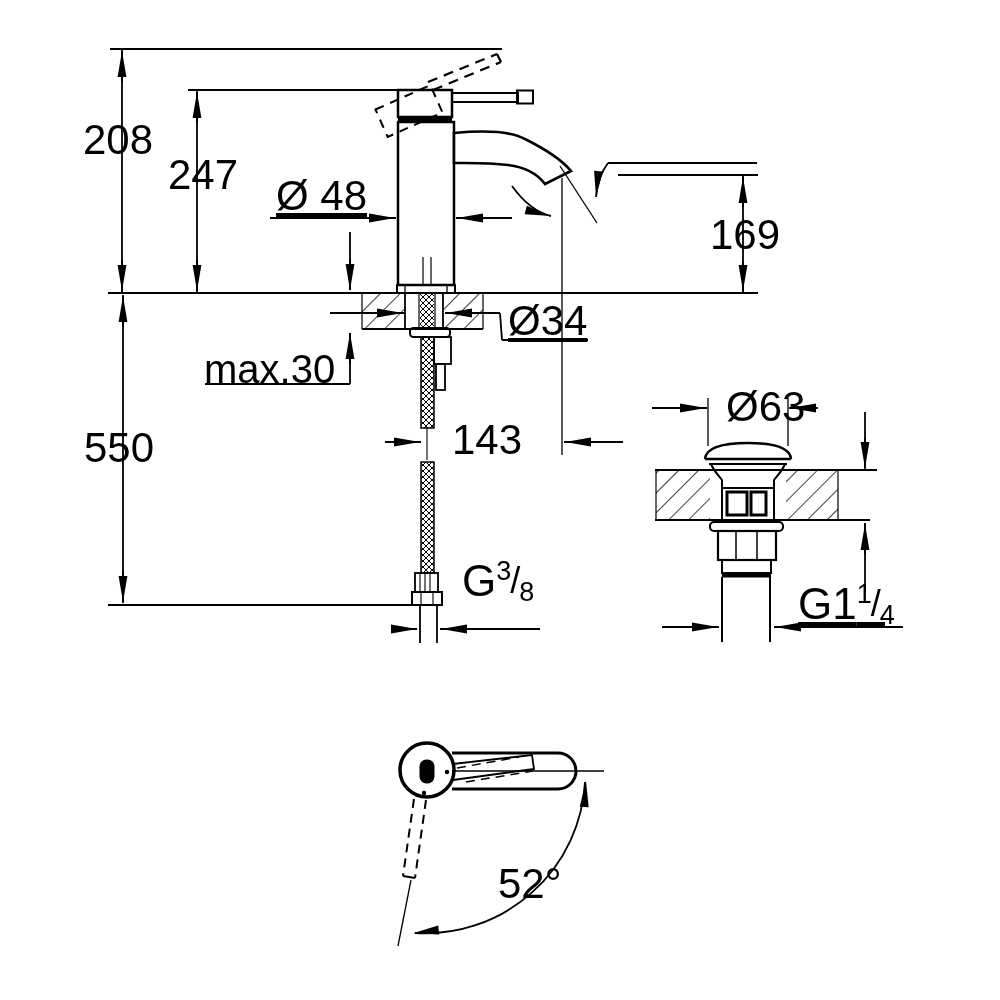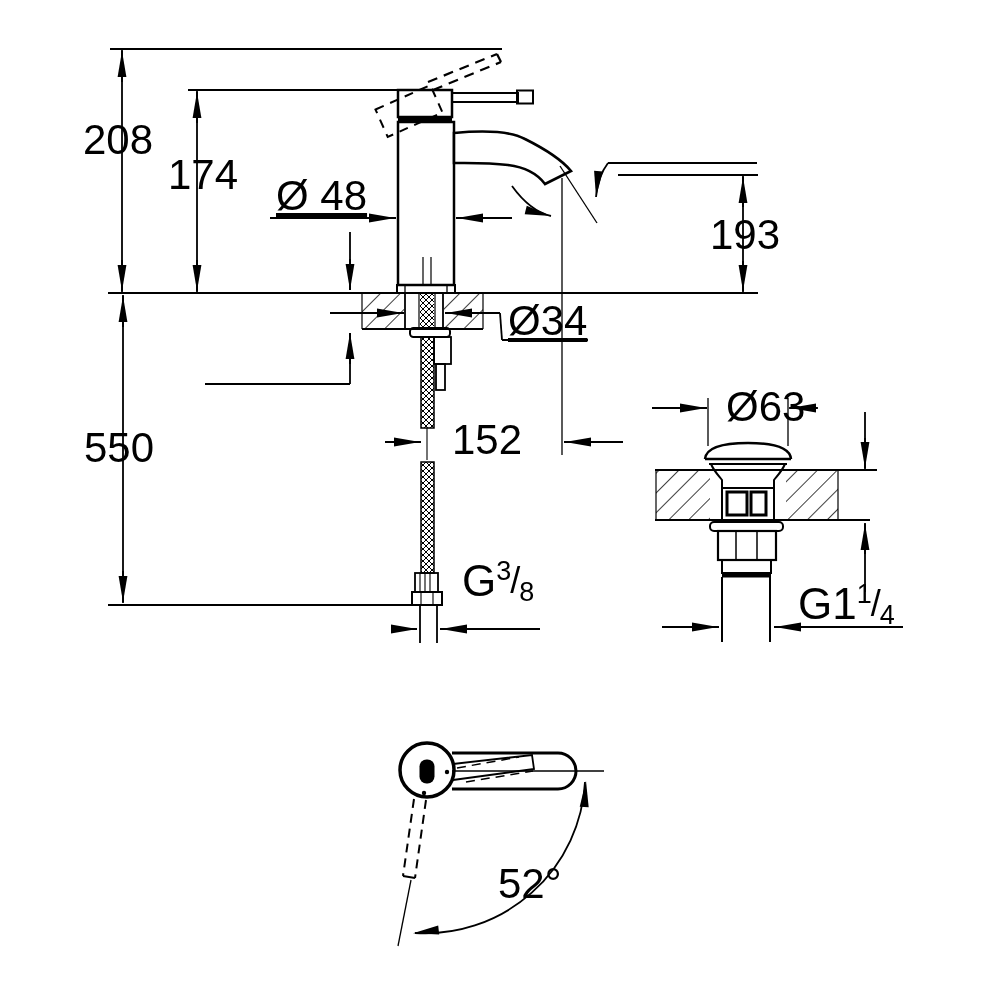--- a/index.html
+++ b/index.html
@@ -231,26 +231,27 @@
     <line x1="403" y1="876" x2="415" y2="878" stroke-width="2"></line>
     <line x1="411" y1="880" x2="398" y2="946" stroke-width="1.3"></line>
 
     <path d="M415,933 A160,160 0 0 0 585,782" stroke-width="1.8"></path>
     <polygon points="413,933.2 438.2,925.6 439.2,934.6" fill="#000" stroke="none"></polygon>
     <polygon points="586,781 588.7,807.3 579.7,806.7" fill="#000" stroke="none"></polygon>
   </g>
 </svg>
 
 <div class="dim" style="left:83px;top:119px;">208</div>
-<div class="dim" style="left:168px;top:154px;">174</div>
+<div class="dim" style="left:168px;top:154px;">247</div>
 <div class="dim" style="left:276px;top:175px;text-decoration:underline;">Ø 48</div>
-<div class="dim" style="left:710px;top:214px;">193</div>
+<div class="dim" style="left:710px;top:214px;">169</div>
 <div class="dim" style="left:508px;top:300px;text-decoration:underline;">Ø34</div>
+<div class="dim small" style="left:204px;top:349px;">max.30</div>
 <div class="dim" style="left:84px;top:427px;">550</div>
-<div class="dim" style="left:452px;top:419px;">152</div>
+<div class="dim" style="left:452px;top:419px;">143</div>
 <div class="dim" style="left:710px;top:386px;padding-left:16px;">Ø63</div>
 <div class="dim" style="left:498px;top:863px;">52°</div>
 
 <div class="dim gfrac" style="left:462px;top:559px;"><span class="gmain">G</span><span class="gsup">3</span><span class="gslash">/</span><span class="gsub">8</span></div>
 
-<div class="dim gfrac" style="left:798px;top:582px;"><span class="gmain">G1</span><span class="gsup">1</span><span class="gslash">/</span><span class="gsub">4</span></div>
+<div class="dim gfrac" style="left:798px;top:582px;text-decoration:underline;"><span class="gmain">G1</span><span class="gsup">1</span><span class="gslash">/</span><span class="gsub">4</span></div>
 
 </div>
 
 </body></html>

